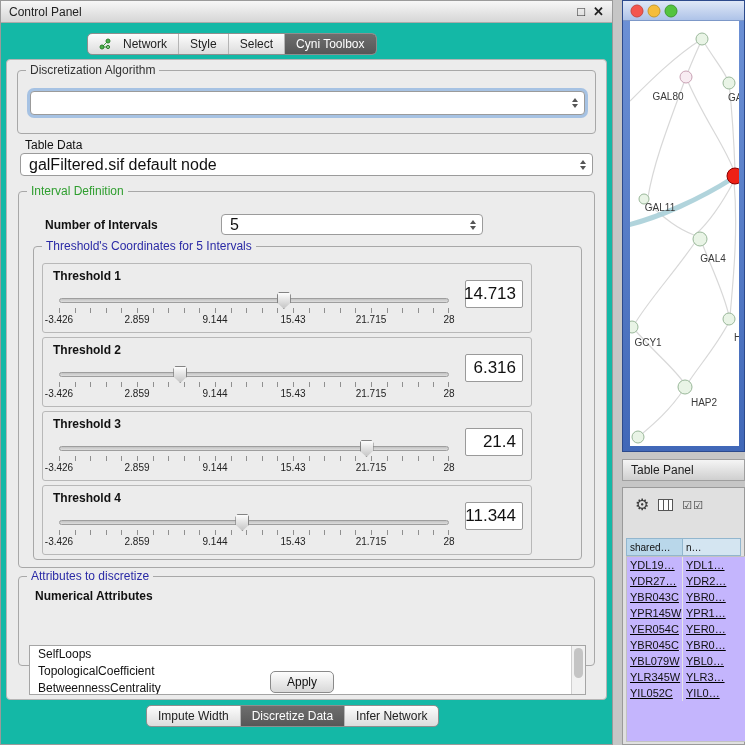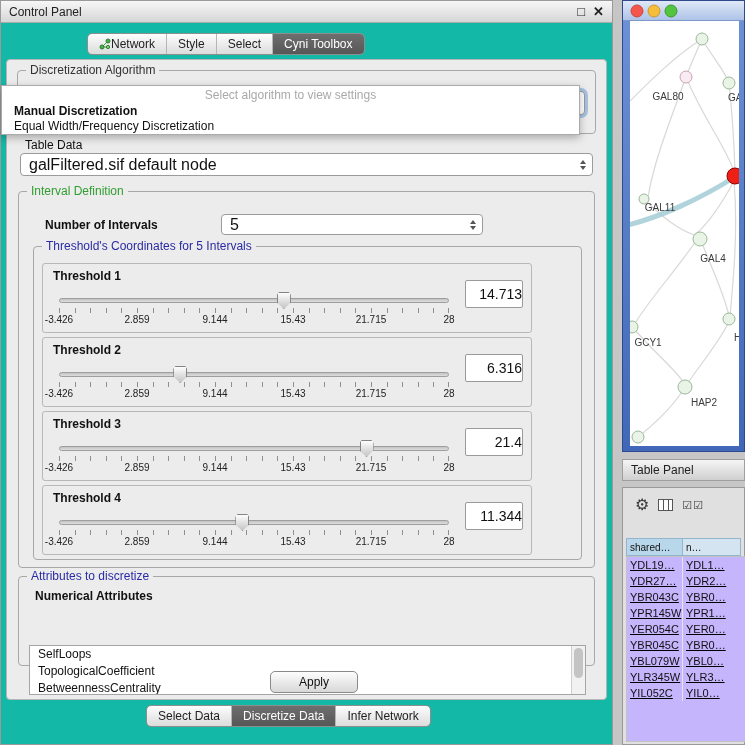--- a/index.html
+++ b/index.html
@@ -11,21 +11,21 @@
   .cp-window { position:absolute; left:0; top:0; width:613px; height:745px;
     background:#14b8a6; border:1px solid #9a9a9a; }
   .cp-titlebar { position:absolute; left:0; top:0; right:0; height:22px;
     background:linear-gradient(#f7f7f7,#d6d6d6); border-bottom:1px solid #ababab;
     display:flex; align-items:center; font-size:12px; color:#222; padding-left:8px; }
   .cp-winbtns { position:absolute; right:8px; top:0; height:22px; display:flex; gap:8px; align-items:center; }
   .cp-winbtns span { font-size:13px; color:#222; cursor:default; line-height:22px; }
 
   .segbar { position:absolute; display:flex; border:1px solid #8e8e8e; border-radius:5px;
     background:linear-gradient(#fdfdfd,#dcdcdc); overflow:hidden; height:22px; }
-  .seg { display:flex; align-items:center; gap:0; padding:0 11px; font-size:12px; color:#222;
+  .seg { display:flex; align-items:center; gap:12px; padding:0 11px; font-size:12px; color:#222;
     border-left:1px solid #b5b5b5; white-space:nowrap; }
   .seg:first-child { border-left:none; }
   .seg.selected { background:linear-gradient(#6e6e6e,#575757); color:#fff; }
   .segbar.top { left:86px; top:32px; }
   .segbar.bottom { left:145px; top:704px; }
 
   .content { position:absolute; left:5px; top:58px; width:601px; height:641px;
     border:1px solid #b5b5b5; border-radius:4px; background:#ececec; }
 
   .group { position:absolute; border:1px solid #a8a8a8; border-radius:4px; }
@@ -61,22 +61,22 @@
     background:linear-gradient(#c2c2c2,#dedede); border:1px solid #9e9e9e; border-radius:3px; }
   .handle { position:absolute; top:-7px; width:14px; height:17px;
     background:linear-gradient(#fdfdfd,#c6c6c6); border:1px solid #838383;
     clip-path:polygon(15% 0,85% 0,100% 18%,100% 62%,50% 100%,0 62%,0 18%); }
   .ticks { position:absolute; left:16px; top:44px; width:390px; height:5px;
     background-image:repeating-linear-gradient(to right,#8f8f8f 0 1px,transparent 1px 15.6px);
     border-right:1px solid #8f8f8f; }
   .scale { position:absolute; left:16px; top:50px; width:390px; height:12px; }
   .scale span { position:absolute; transform:translateX(-50%); font-size:10px; color:#222; white-space:nowrap; }
   .th-value { position:absolute; right:8px; top:16px; width:58px; height:28px; background:#fff;
-    border:1px solid #9a9a9a; border-radius:2px; font-size:14px; color:#111;
-    display:flex; align-items:center; justify-content:flex-end; }
+    border:1px solid #9a9a9a; border-radius:2px; font-size:17px; color:#111;
+    display:flex; align-items:center; justify-content:flex-end; padding-right:6px; }
 
   .listbox { position:absolute; background:#fff; border:1px solid #a5a5a5; overflow:hidden; }
   .listbox .item { font-size:12px; color:#111; line-height:17px; padding-left:8px; white-space:nowrap; }
   .vscroll { position:absolute; right:0; top:0; bottom:0; width:14px; background:#f1f1f1; border-left:1px solid #cfcfcf; }
   .vthumb { position:absolute; left:2px; top:2px; width:9px; height:30px; background:#c4c4c4; border-radius:5px; }
 
   .button { position:absolute; display:flex; align-items:center; justify-content:center;
     background:linear-gradient(#fdfdfd,#d8d8d8); border:1px solid #8a8a8a; border-radius:5px;
     font-size:12px; color:#111; }
 
@@ -153,25 +153,20 @@
         <span class="legend gray">Discretization Algorithm</span>
         <div class="combo focused" style="left:12px; top:20px; width:555px; height:24px;">
           <span class="arrows">
             <span class="tri-up"></span>
               <span class="tri-down"></span>
           </span>
         </div>
       </div>
     </div>
 
-    <div class="popup">
-      <div class="ph">Select algorithm to view settings</div>
-      <div class="opt bold">Manual Discretization</div>
-      <div class="opt">Equal Width/Frequency Discretization</div>
-    </div>
 
     <div style="position:absolute; left:5px; top:58px; width:601px; height:641px;">
 
       <div class="label12" style="left:19px; top:79px;">Table Data</div>
       <div class="combo" style="left:14px; top:94px; width:573px; height:23px;">
         <span>galFiltered.sif default node</span>
         <span class="arrows">
           <span class="tri-up"></span>
             <span class="tri-down"></span>
         </span>
@@ -268,28 +263,28 @@
         <div class="listbox" style="left:10px; top:32px; width:557px; height:50px;margin-top:36px;">
           <div class="item">SelfLoops</div>
           <div class="item">TopologicalCoefficient</div>
           <div class="item">BetweennessCentrality</div>
           <div class="vscroll">
             <div class="vthumb"></div>
           </div>
         </div>
       </div>
 
-      <div class="button" style="left:264px; top:612px; width:88px; height:22px;">
+      <div class="button" style="left:264px; top:612px; width:64px; height:22px;">
         <span>Apply</span>
       </div>
     </div>
 
     <div class="segbar bottom">
       <div class="seg">
-        <span>Select Data</span>
+        <span>Impute Width</span>
       </div>
       <div class="seg selected">
         <span>Discretize Data</span>
       </div>
       <div class="seg">
         <span>Infer Network</span>
       </div>
     </div>
   </div>
 

